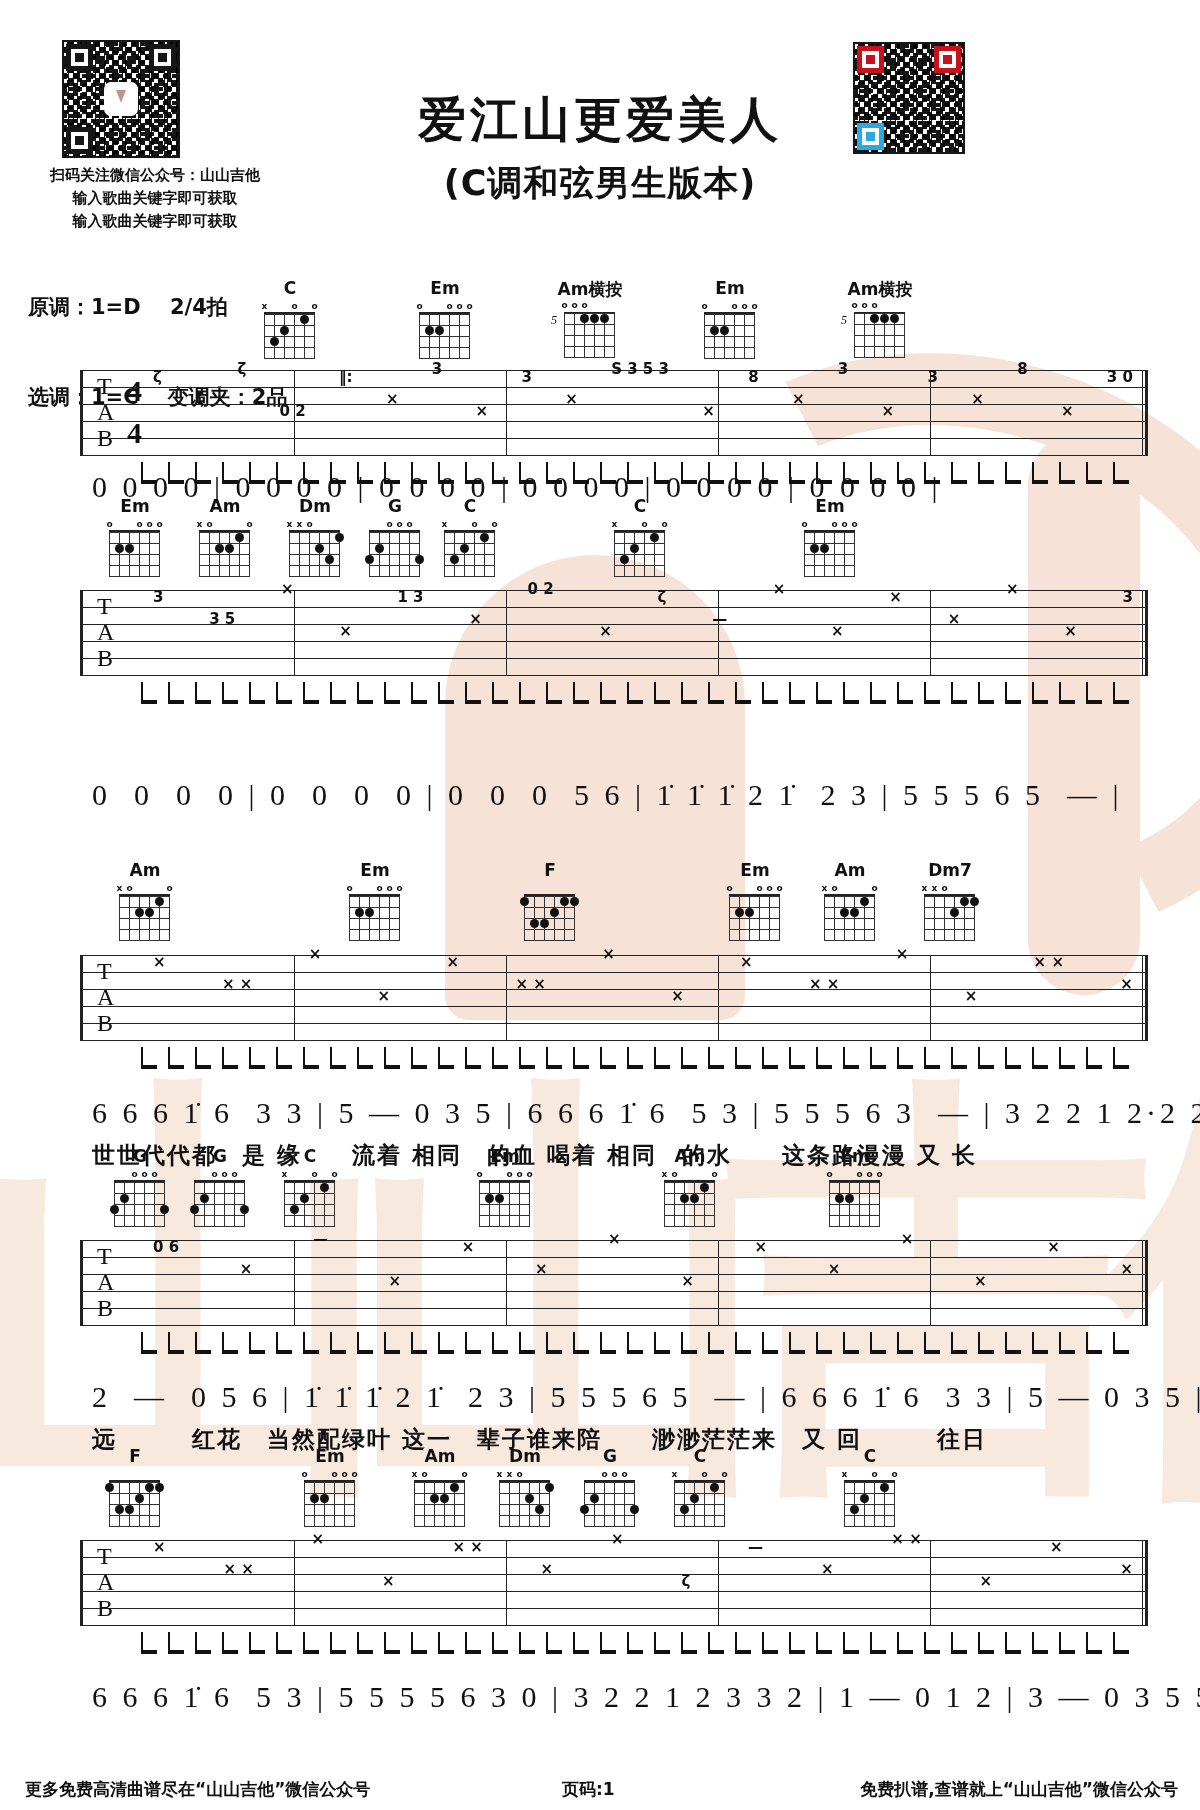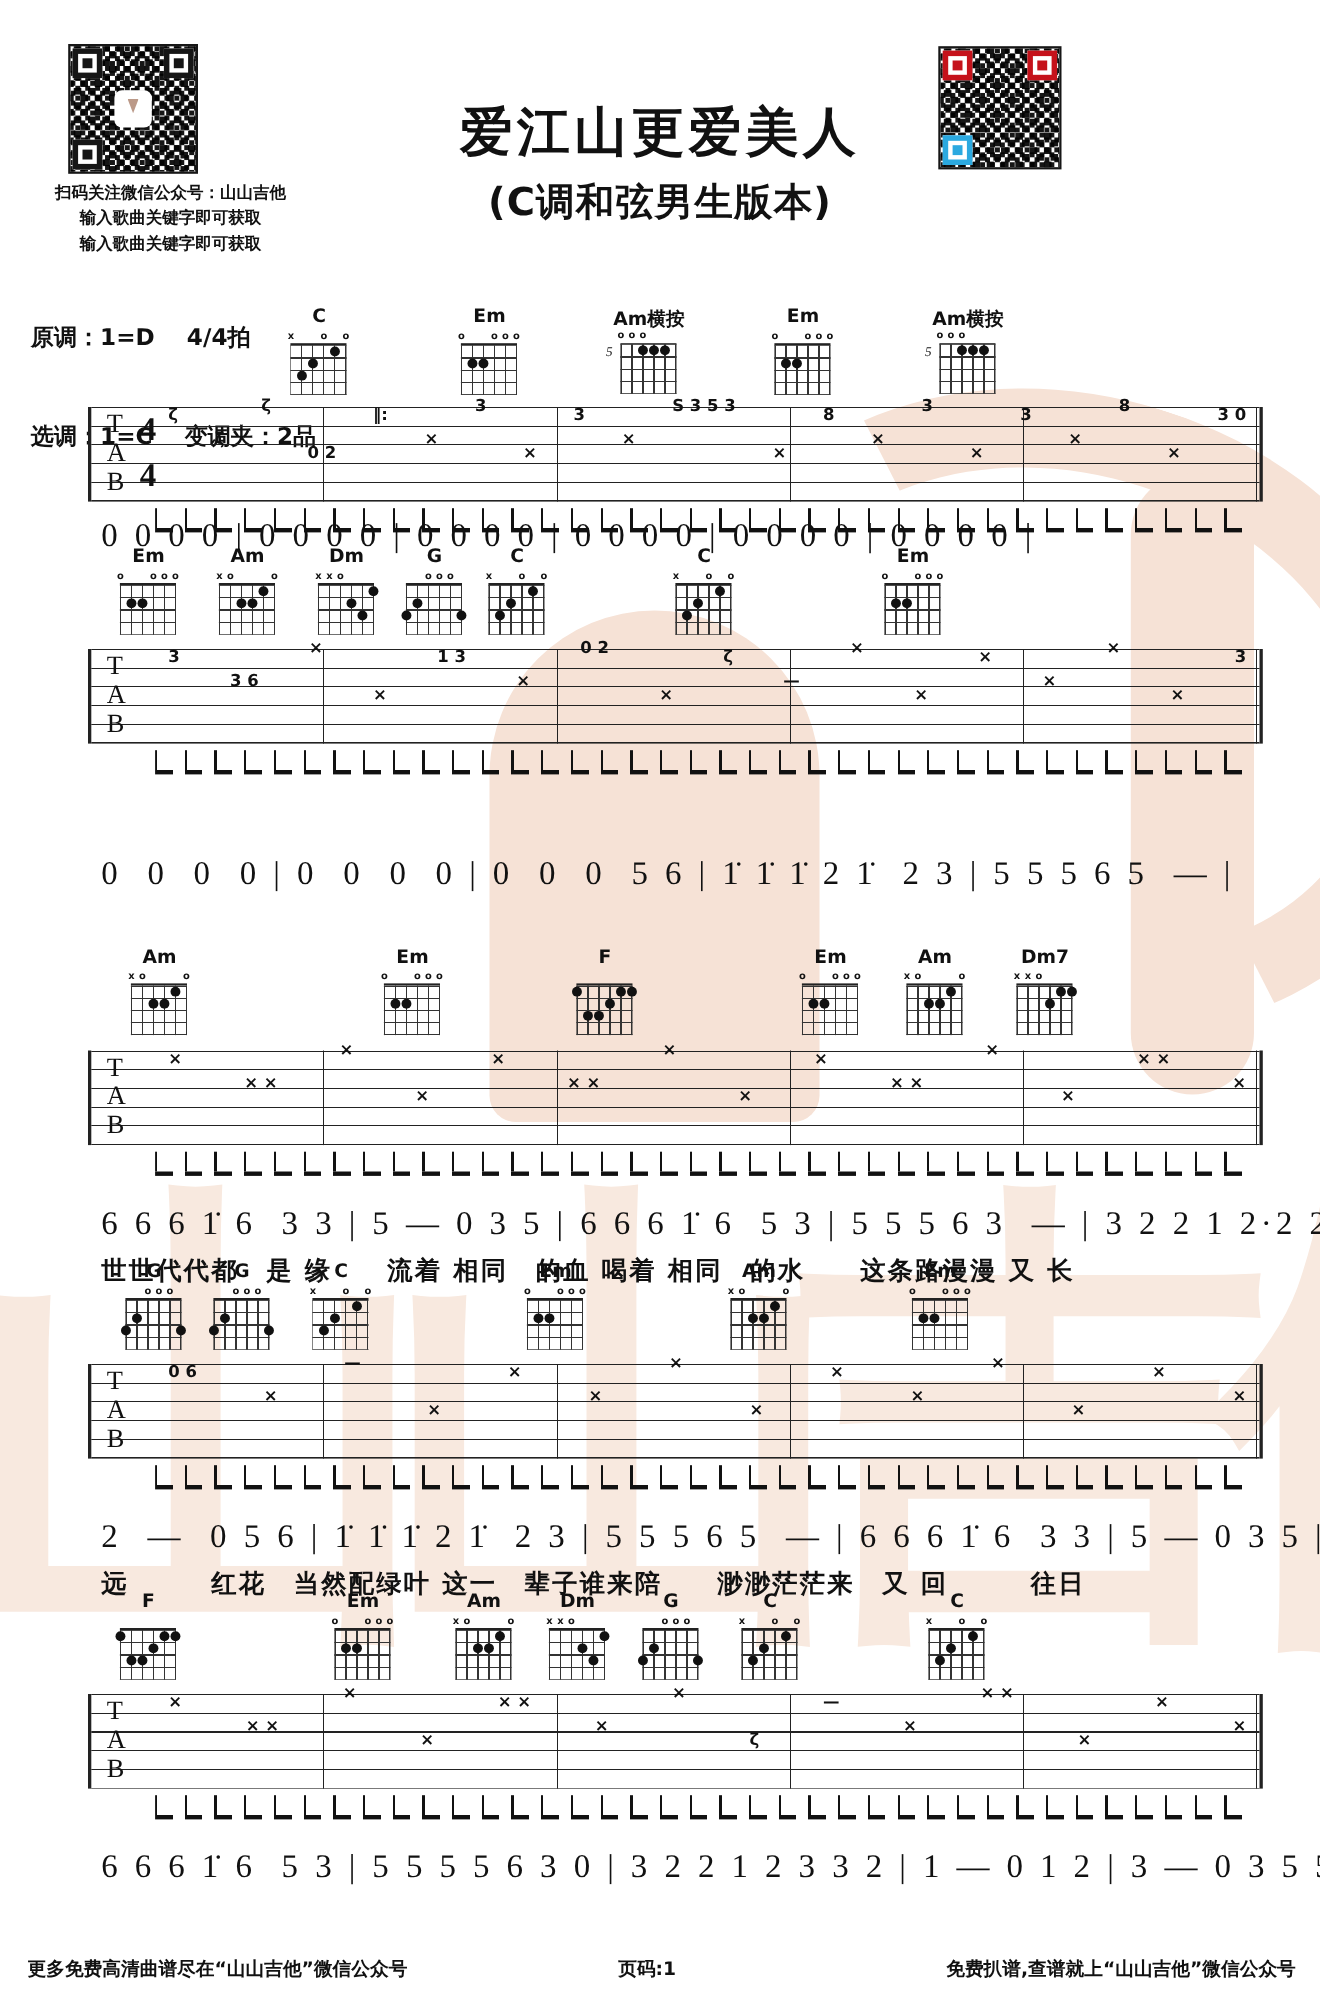--- a/index.html
+++ b/index.html
@@ -90,21 +90,21 @@
     <div class="finder" style="right:2px;top:2px;"></div>
     <div class="finder" style="left:2px;bottom:2px;"></div>
     <div class="qr-logo"></div>
   </div>
   <div class="qr-caption" style="left:5px;top:164px;width:300px;">
     <div>扫码关注微信公众号：山山吉他</div>
     <div>输入歌曲关键字即可获取</div>
     <div>输入歌曲关键字即可获取</div>
   </div>
   <div class="keyinfo" style="left:28px;top:232px;">
-    <div>原调：1=D    4/4拍</div>
+    <div>原调：1=D    2/4拍</div>
     <div>选调：1=C    变调夹：2品</div>
   </div>
 
   <div class="title-box" style="top:88px;">
     <div class="song-title">爱江山更爱美人</div>
     <div class="song-subtitle">(C调和弦男生版本)</div>
   </div>
 
   <div class="qr" style="left:853px;top:42px;width:112px;height:112px;">
     <div class="finder red" style="left:2px;top:2px;"></div>
@@ -259,21 +259,21 @@
           <div class="cmark" style="left: 46px;">o</div>
           <div class="cdot" style="left: 5.5px; top: 12px;"></div>
           <div class="cdot" style="left: 15.5px; top: 12px;"></div>
         </div>
       </div>
     </div>
     <div class="staff" style="top: 590px;">
       <div class="tab-letter" style="top: 4px;">T</div>
       <div class="tab-letter" style="top: 30px;">A</div>
       <div class="tab-letter" style="top: 56px;">B</div>
-      <div class="marks"><span>3</span><span>3 6</span><span>×</span><span>×</span><span>1 3</span><span>×</span><span>0 2</span><span>×</span><span>ζ</span><span>—</span><span>×</span><span>×</span><span>×</span><span>×</span><span>×</span><span>×</span><span>3</span></div>
+      <div class="marks"><span>3</span><span>3 5</span><span>×</span><span>×</span><span>1 3</span><span>×</span><span>0 2</span><span>×</span><span>ζ</span><span>—</span><span>×</span><span>×</span><span>×</span><span>×</span><span>×</span><span>×</span><span>3</span></div>
       <div class="beams"></div>
     </div>
     <div class="chordrow" style="top: 862px;">
       <div class="chord" style="left: 119px;">
         <div class="clabel">Am</div>
         <div class="cgrid">
           <div class="cmark" style="left: -4px;">x</div>
           <div class="cmark" style="left: 6px;">o</div>
           <div class="cmark" style="left: 46px;">o</div>
           <div class="cdot" style="left: 15.5px; top: 12px;"></div>

